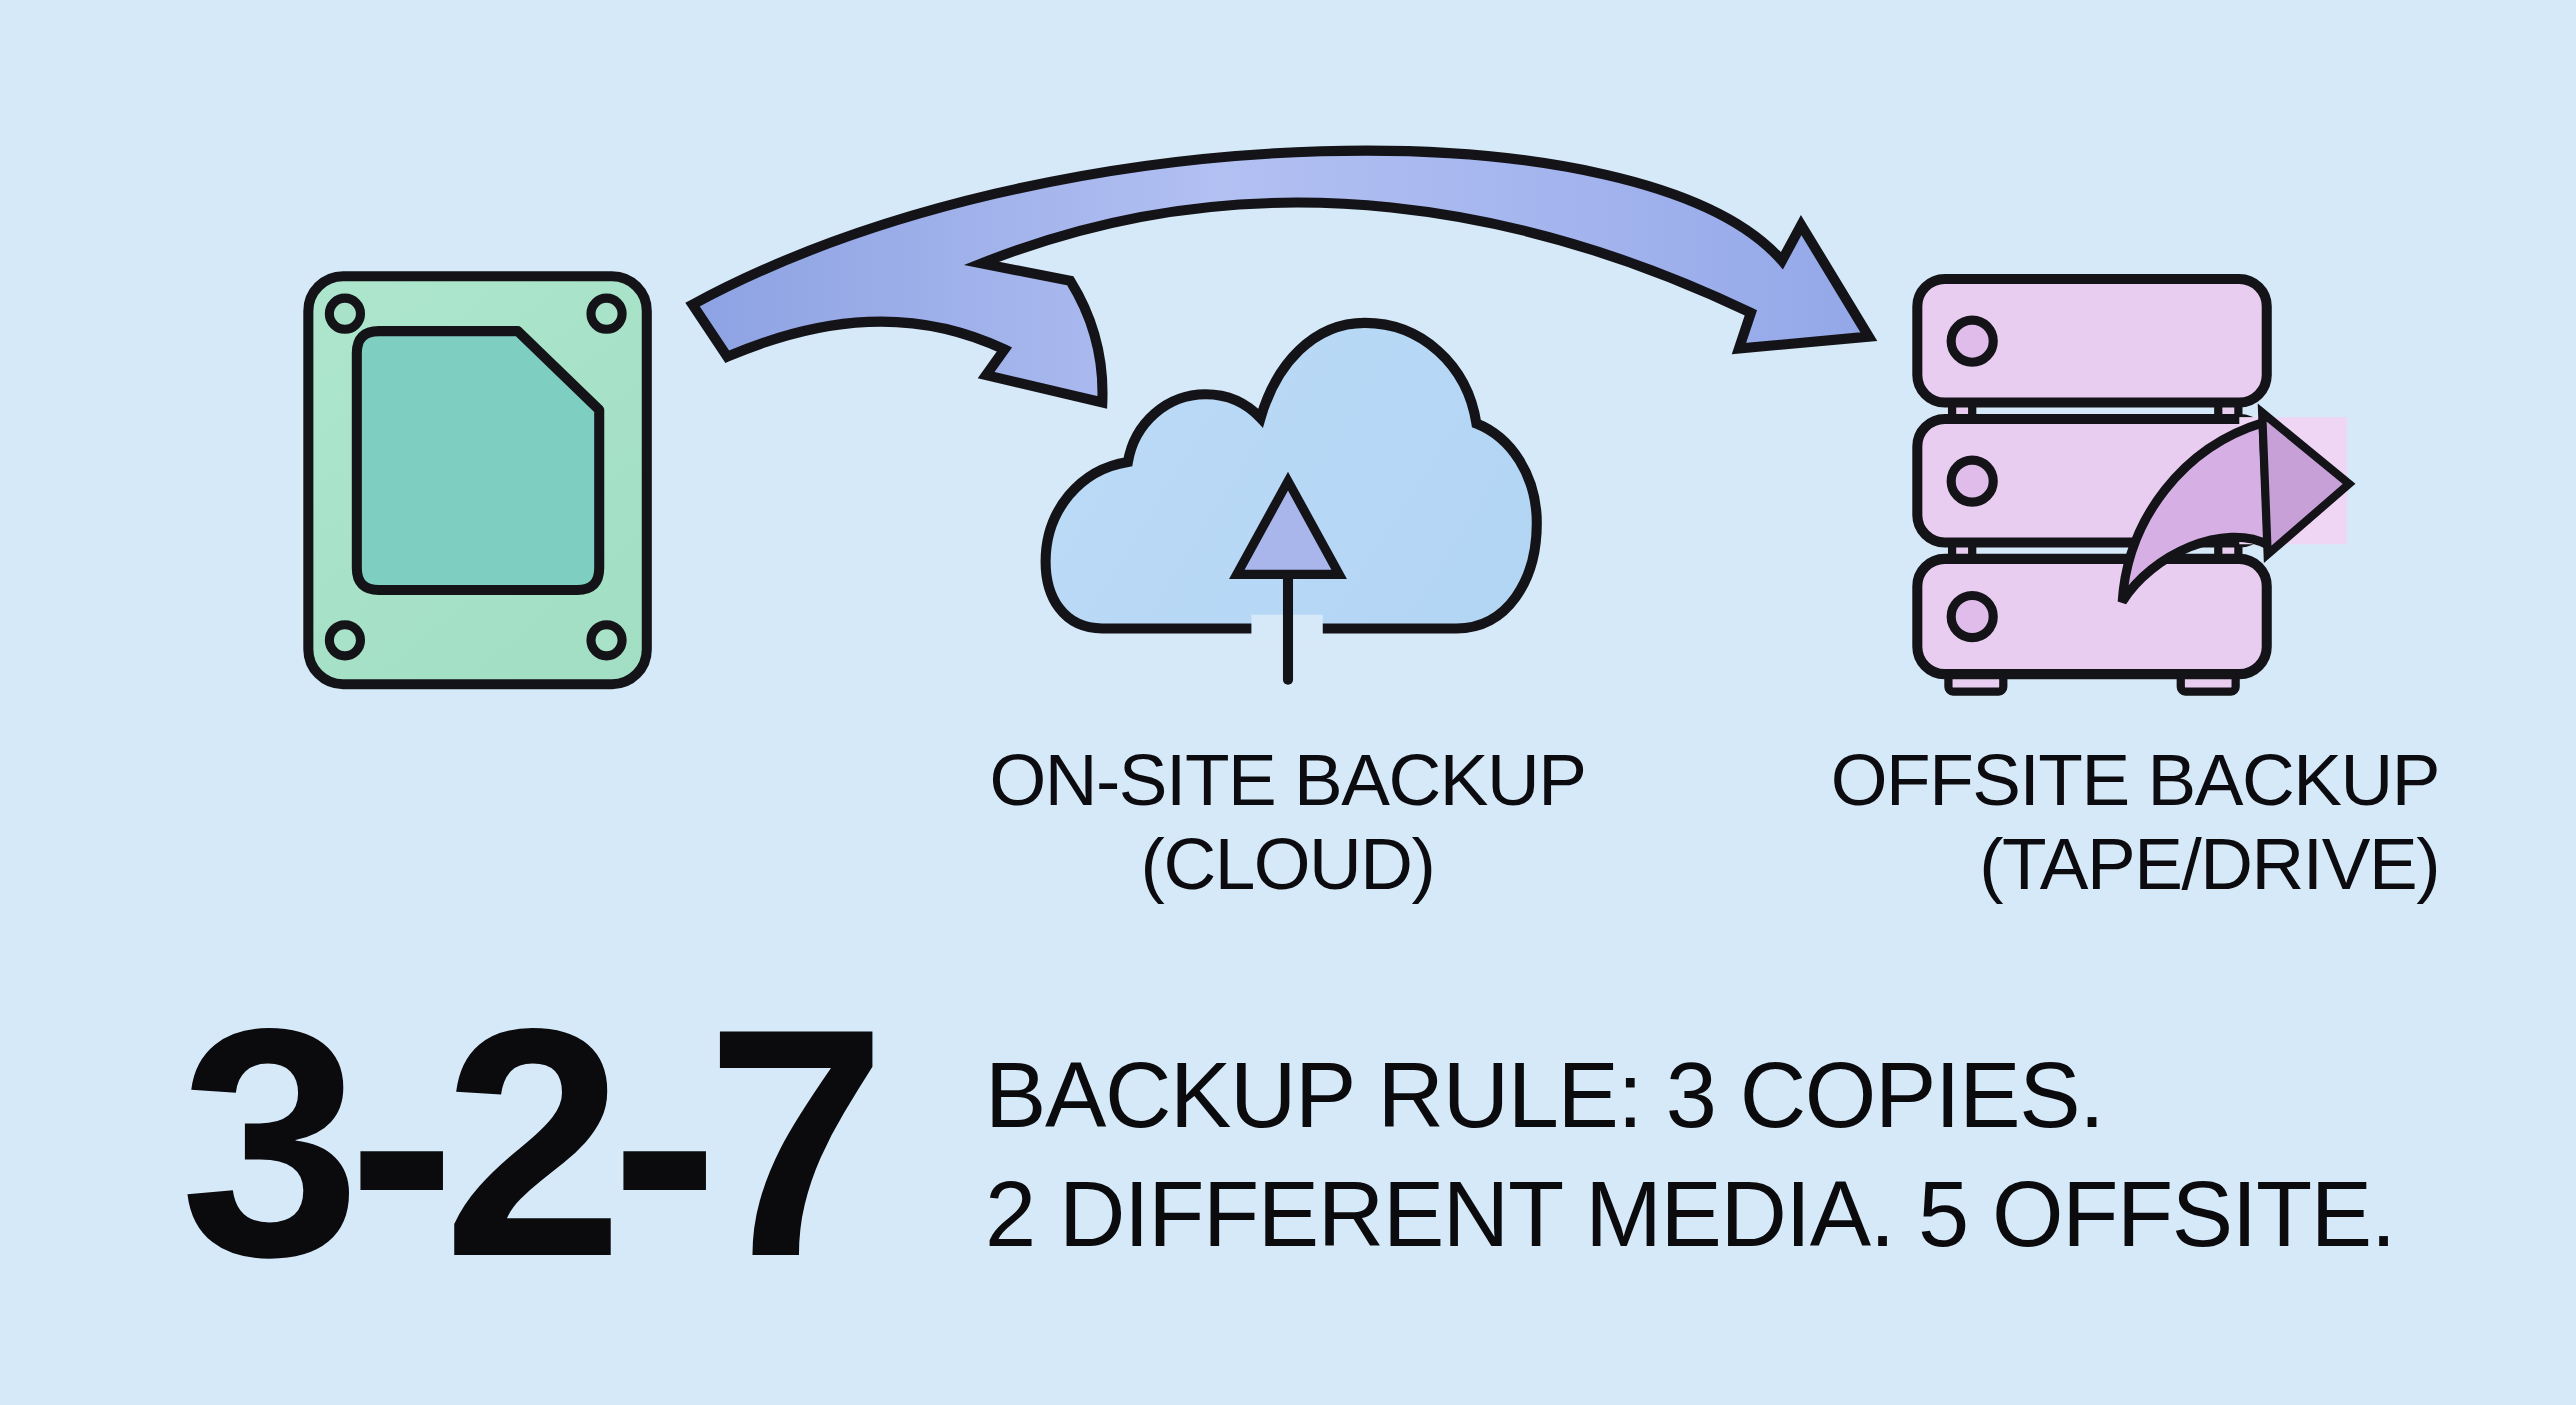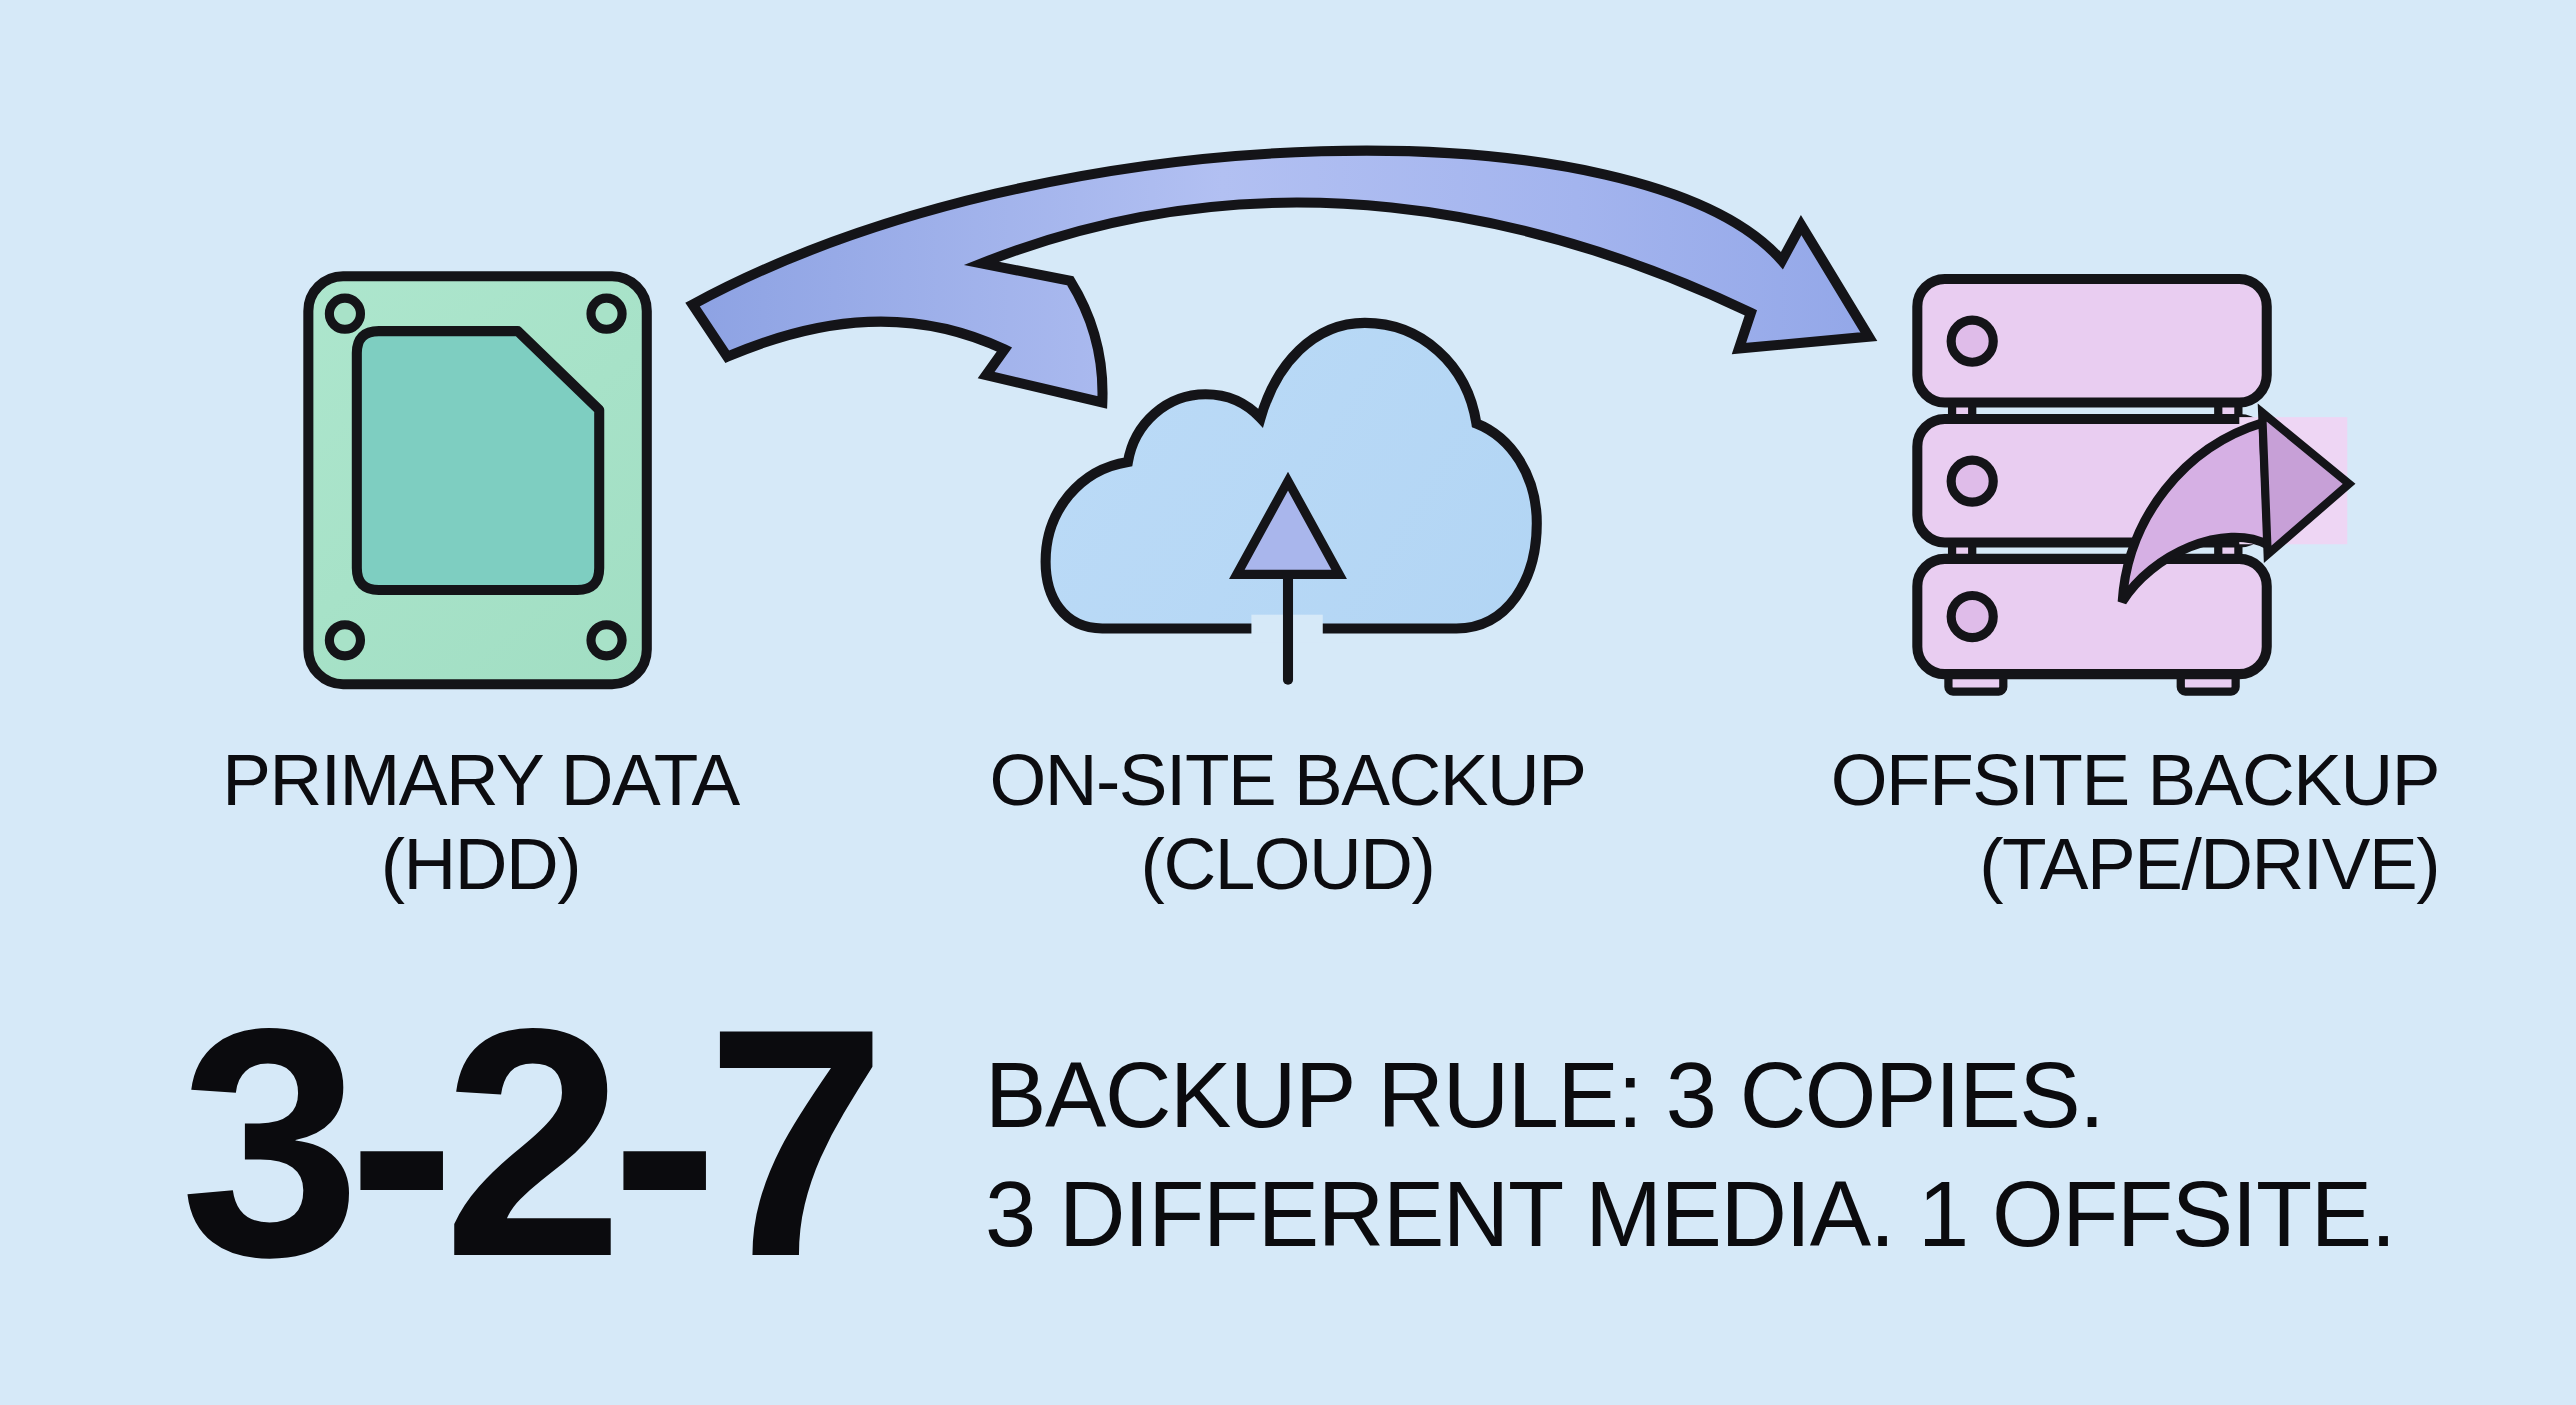--- a/index.html
+++ b/index.html
@@ -147,36 +147,32 @@
       <rect x="2448" y="456" width="118" height="139" fill="#eed6f4"></rect>
       <path d="M 2320 658
                C 2326 566 2388 488 2474 462
                L 2480 596
                C 2432 570 2352 606 2320 658
                Z" fill="#d6b0e4" stroke="#141418" stroke-width="10" stroke-linejoin="miter"></path>
       <path d="M 2473 451 L 2568 529 L 2479 606 Z" fill="#c7a0d7" stroke="#141418" stroke-width="9" stroke-linejoin="miter"></path>
     </g>
   </svg>
 
-  <div class="node-label" style="left:133px; top:738px;">
-    <div>PRIMARY DATA</div>
-    <div>(HDD)</div>
-  </div>
 
   <div class="node-label" style="left:940px; top:738px;">
     <div>ON-SITE BACKUP</div>
     <div>(CLOUD)</div>
   </div>
 
   <div class="node-label" style="left:1744px; top:738px;text-align:right;">
     <div>OFFSITE BACKUP</div>
     <div>(TAPE/DRIVE)</div>
   </div>
 
   <div class="rule-number">3-2-7</div>
 
   <div class="rule-text">
     <div>BACKUP RULE: 3 COPIES.</div>
-    <div>3 DIFFERENT MEDIA. 1 OFFSITE.</div>
+    <div>2 DIFFERENT MEDIA. 5 OFFSITE.</div>
   </div>
 
 </div>
 
 
 </body></html>

